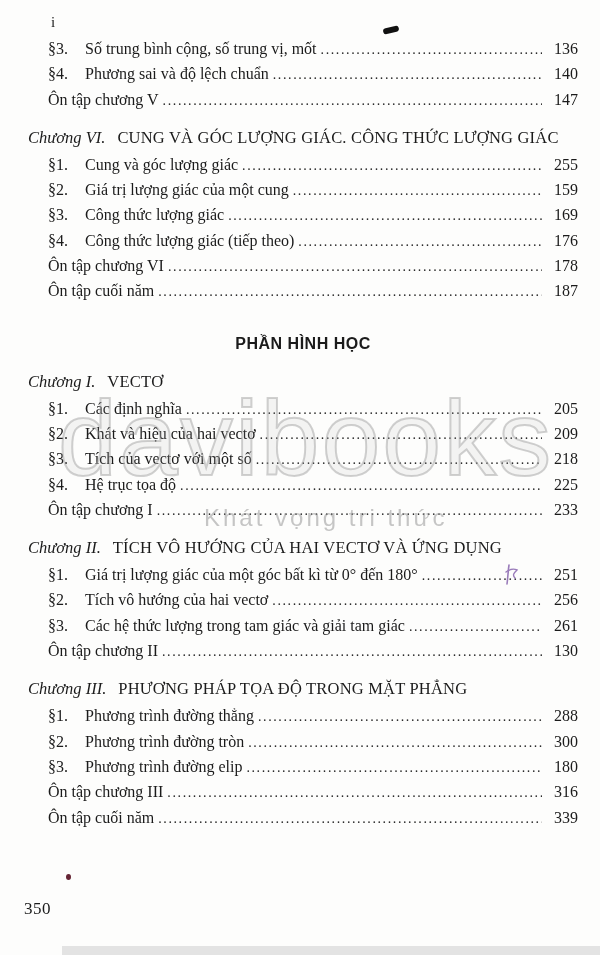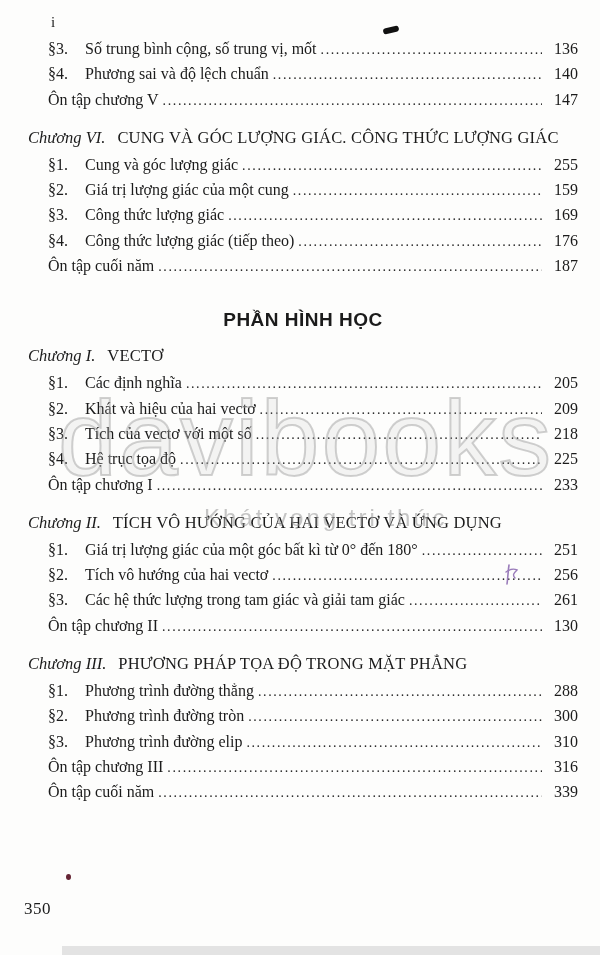--- a/index.html
+++ b/index.html
@@ -14,21 +14,21 @@
   .row-entry,.row-review{padding-left:20px;font-size:16px;}
   .num{flex:0 0 37px;white-space:nowrap;}
   .title{white-space:nowrap;}
   .leader{flex:1;overflow:hidden;white-space:nowrap;margin:0 2px 0 4px;font-size:14px;letter-spacing:1.6px;color:#2a2a2a;}
   .leader::after{content:"..................................................................................................................................";}
   .pagenum{flex:0 0 34px;text-align:right;font-size:16px;white-space:nowrap;}
   .row-chapter{height:25px;margin-top:12px;margin-bottom:3px;font-size:16.5px;white-space:nowrap;}
   .ch-num{font-style:italic;margin-right:12px;}
   .ch-title{letter-spacing:0.2px;}
   .row-part{height:25px;margin-top:27px;margin-bottom:4px;justify-content:center;
-    font-family:"Liberation Sans","DejaVu Sans",sans-serif;font-weight:bold;font-size:19px;letter-spacing:0.5px;}
+    font-family:"Liberation Sans","DejaVu Sans",sans-serif;font-weight:bold;font-size:16px;letter-spacing:0.5px;}
   
   .wm-big{
     position:absolute;left:58px;top:378px;width:545px;z-index:5;pointer-events:none;
     font-family:"Liberation Sans","DejaVu Sans",sans-serif;font-size:106px;font-weight:400;
     letter-spacing:2px;color:rgba(175,175,175,0.12);
     -webkit-text-stroke:2px rgba(158,158,158,0.48);
     white-space:nowrap;
   }
   .wm-small{
     position:absolute;left:204px;top:504px;z-index:5;pointer-events:none;
@@ -89,20 +89,25 @@
       <span class="leader"></span>
       <span class="pagenum">169</span>
     </div>
     <div class="row row-entry">
       <span class="num">§4.</span>
       <span class="title">Công thức lượng giác (tiếp theo)</span>
       <span class="leader"></span>
       <span class="pagenum">176</span>
     </div>
     <div class="row row-review">
+      <span class="title">Ôn tập chương VI</span>
+      <span class="leader"></span>
+      <span class="pagenum">178</span>
+    </div>
+    <div class="row row-review">
       <span class="title">Ôn tập cuối năm</span>
       <span class="leader"></span>
       <span class="pagenum">187</span>
     </div>
     <div class="row row-part">
       <span class="part-title">PHẦN HÌNH HỌC</span>
     </div>
     <div class="row row-chapter">
       <span class="ch-num">Chương I.</span>
       <span class="ch-title">VECTƠ</span>
@@ -176,21 +181,21 @@
     <div class="row row-entry">
       <span class="num">§2.</span>
       <span class="title">Phương trình đường tròn</span>
       <span class="leader"></span>
       <span class="pagenum">300</span>
     </div>
     <div class="row row-entry">
       <span class="num">§3.</span>
       <span class="title">Phương trình đường elip</span>
       <span class="leader"></span>
-      <span class="pagenum">310</span>
+      <span class="pagenum">180</span>
     </div>
     <div class="row row-review">
       <span class="title">Ôn tập chương III</span>
       <span class="leader"></span>
       <span class="pagenum">316</span>
     </div>
     <div class="row row-review">
       <span class="title">Ôn tập cuối năm</span>
       <span class="leader"></span>
       <span class="pagenum">339</span>

